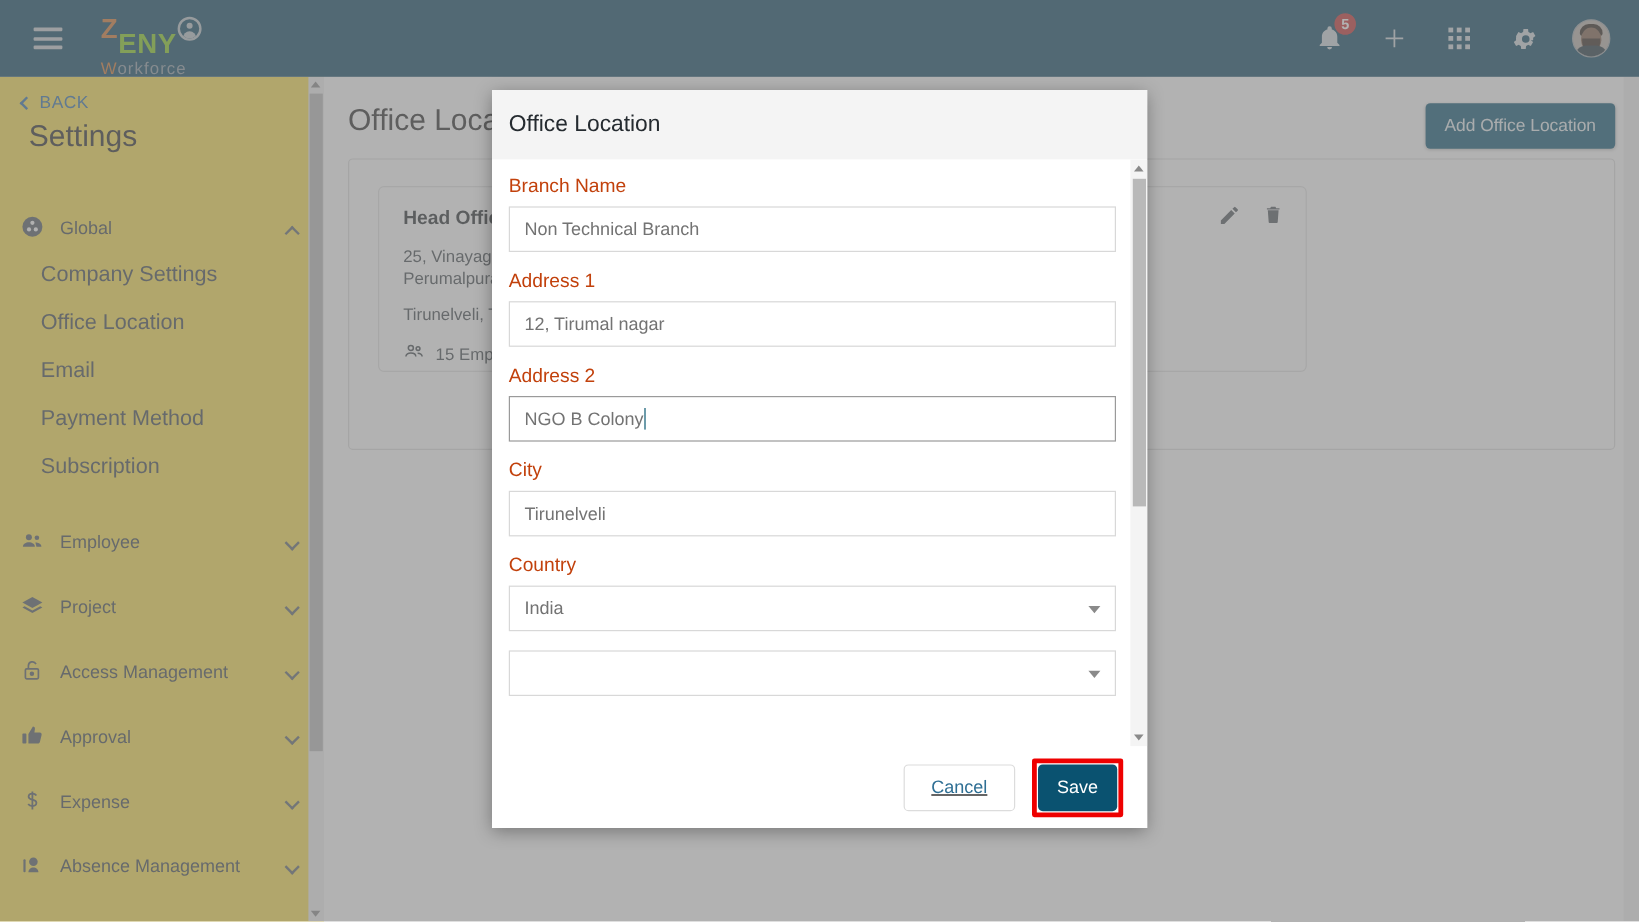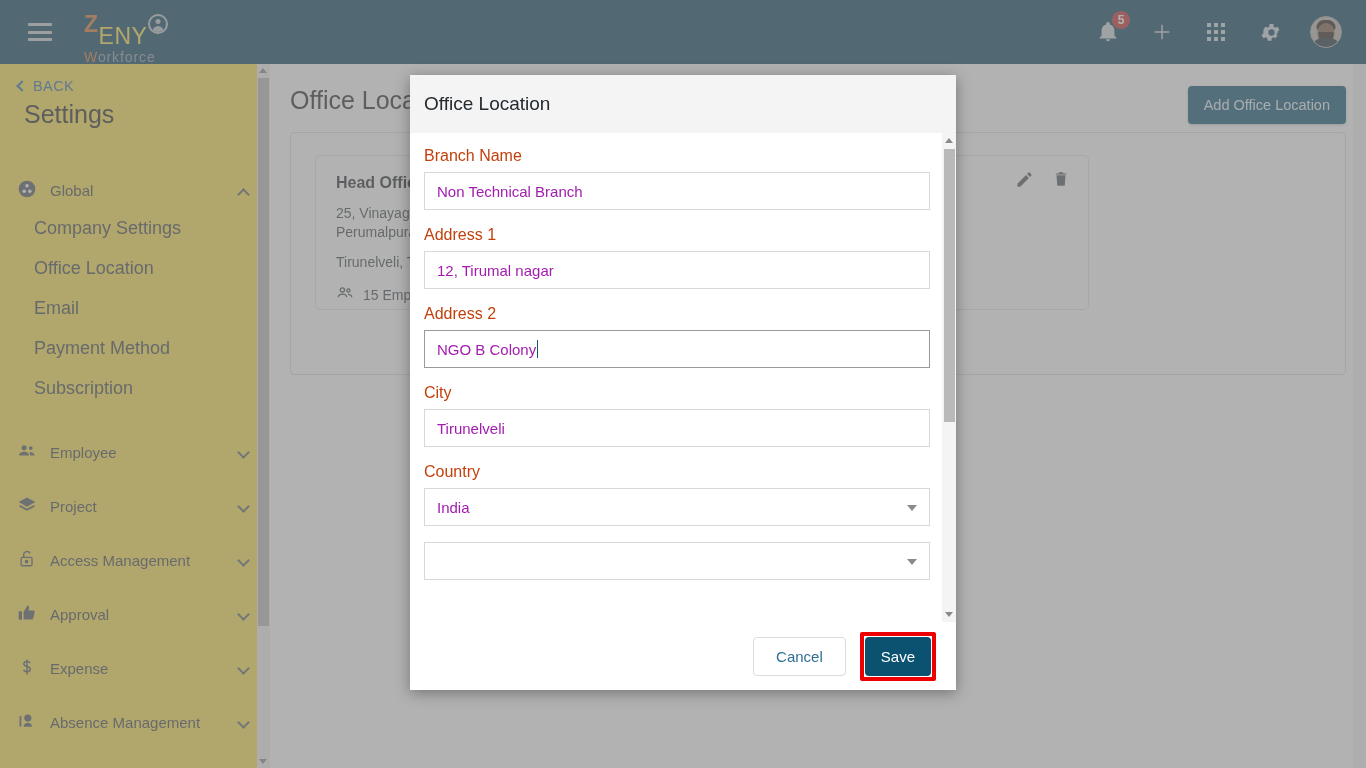--- a/index.html
+++ b/index.html
@@ -23,21 +23,21 @@
     width: 24px; height: 18px;
     margin-left: 28px; margin-right: 32px;
     display: flex; flex-direction: column; justify-content: space-between;
     cursor: pointer;
   }
   .hamburger span { display:block; height: 3px; width: 100%; background: #c7ced2; border-radius: 1px; }
 
   .logo { display: flex; flex-direction: column; line-height: 1; cursor: pointer; }
   .logo-row1 { display: flex; align-items: center; }
   .logo-z { color: #d4742a; font-size: 23px; font-weight: 700; letter-spacing: .5px; }
-  .logo-eny { color: #fde047; font-size: 23px; font-weight: 400; letter-spacing: .5px; margin-top: 25px; }
+  .logo-eny { color: #84cc16; font-size: 23px; font-weight: 700; letter-spacing: .5px; margin-top: 25px; }
   .logo-badge {
     width: 20px; height: 20px; border-radius: 50%;
     border: 2px solid #b9c3c9; margin-left: 1px;
     position: relative; overflow: hidden;
   }
   .logo-badge::before {
     content:""; position:absolute; top:3px; left:50%; transform:translateX(-50%);
     width:5px; height:5px; border-radius:50%; background:#b9c3c9;
   }
   .logo-badge::after {
@@ -175,39 +175,39 @@
     padding-left: 14px; font-size: 19px; color:#252b30;
   }
   .modal-body {
     position: relative; flex: 1; overflow: hidden; background:#fff;
     padding: 14px 24px 0 14px;
   }
   .field { margin-bottom: 16px; }
   .field label { display:block; font-size: 16px; color:#c2410c; margin-bottom: 7px; }
   .field .ctrl {
     width: 506px; height: 38px; border: 1px solid #d8d8d8; background:#fff;
-    font-size: 15px; color:#a21caf; padding: 0 12px;
+    font-size: 15px; color:#737373; padding: 0 12px;
     display:flex; align-items:center; position:relative;
     font-family: "Liberation Sans", sans-serif;
   }
   .field .ctrl.focused { border-color: #9a9a9a; }
   .caret-blink { display:inline-block; width:1px; height:18px; background:#0d5a73; margin-left:1px; }
   .sel-arrow {
     position:absolute; right:12px; top:50%; margin-top:-2px;
     width:0;height:0;border-left:5px solid transparent;border-right:5px solid transparent;border-top:6px solid #8a8a8a;
   }
   .modal-scroll { position:absolute; top:0; right:0; width:14px; height:100%; background:#f4f4f4; }
   .modal-scroll .arw { position:absolute; left:3px; width:0;height:0; }
   .modal-scroll .arw.up { top:5px; border-left:4px solid transparent;border-right:4px solid transparent;border-bottom:5px solid #8a8a8a;}
   .modal-scroll .arw.dn { bottom:5px; border-left:4px solid transparent;border-right:4px solid transparent;border-top:5px solid #8a8a8a;}
   .modal-thumb { position:absolute; top:16px; left:2px; width:11px; height:273px; background:#b9b9b9; }
 
   .modal-foot {
     height: 68px; background:#fff; display:flex; align-items:center;
-    justify-content:flex-end; padding-right: 20px; gap: 14px; position: relative;
+    justify-content:flex-end; padding-right: 20px; gap: 14px; position: relative; text-decoration: underline;
   }
   .btn-cancel {
     background:#fff; border:1px solid #dcdcdc; color:#2f6f94;
     font-size:15px; padding: 10px 22px; border-radius:4px; cursor:pointer;
     font-family: "Liberation Sans", sans-serif;
   }
   .save-wrap { position: relative; padding: 5px; }
   .save-highlight {
     position:absolute; inset:0; border: 4px solid #ee0000; border-radius: 2px;
     pointer-events:none;

